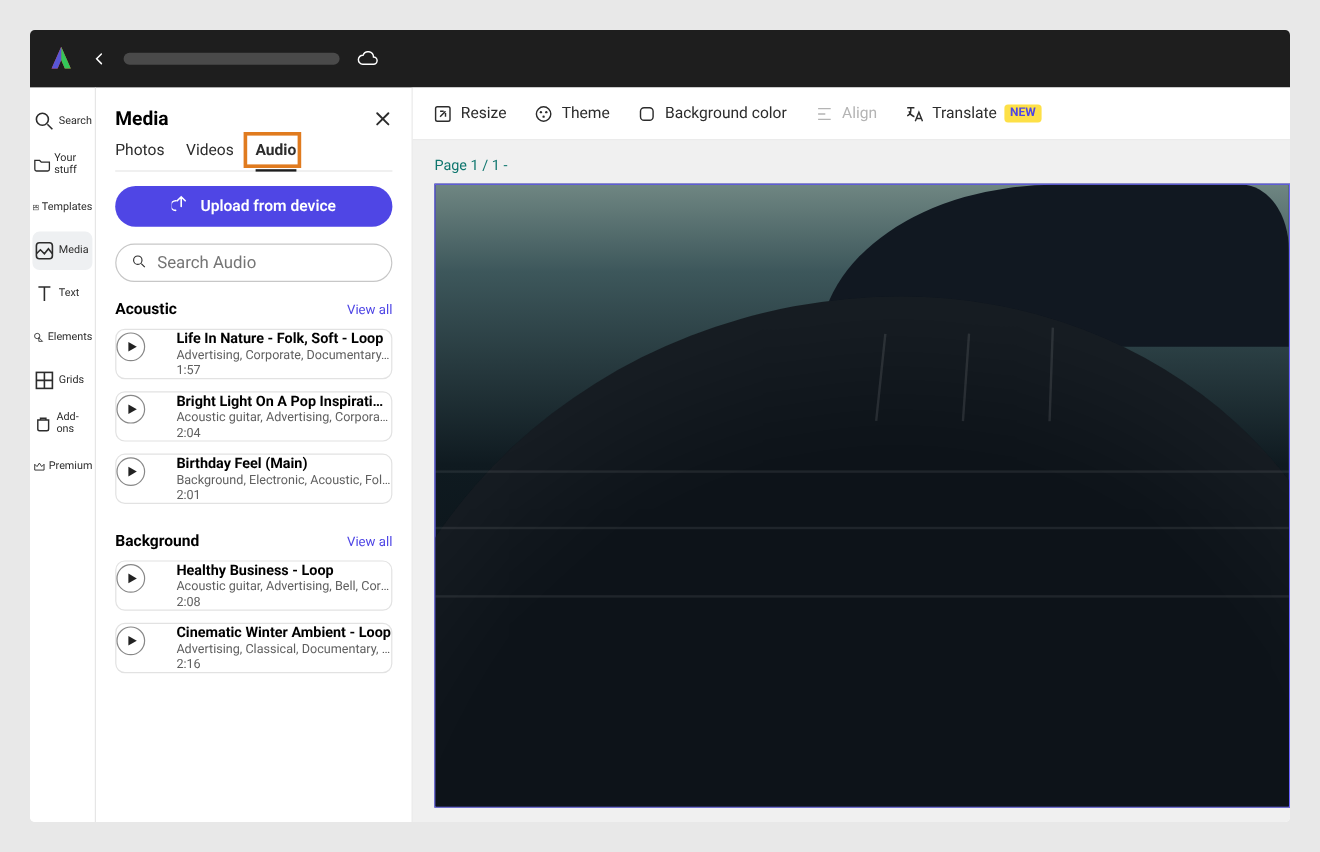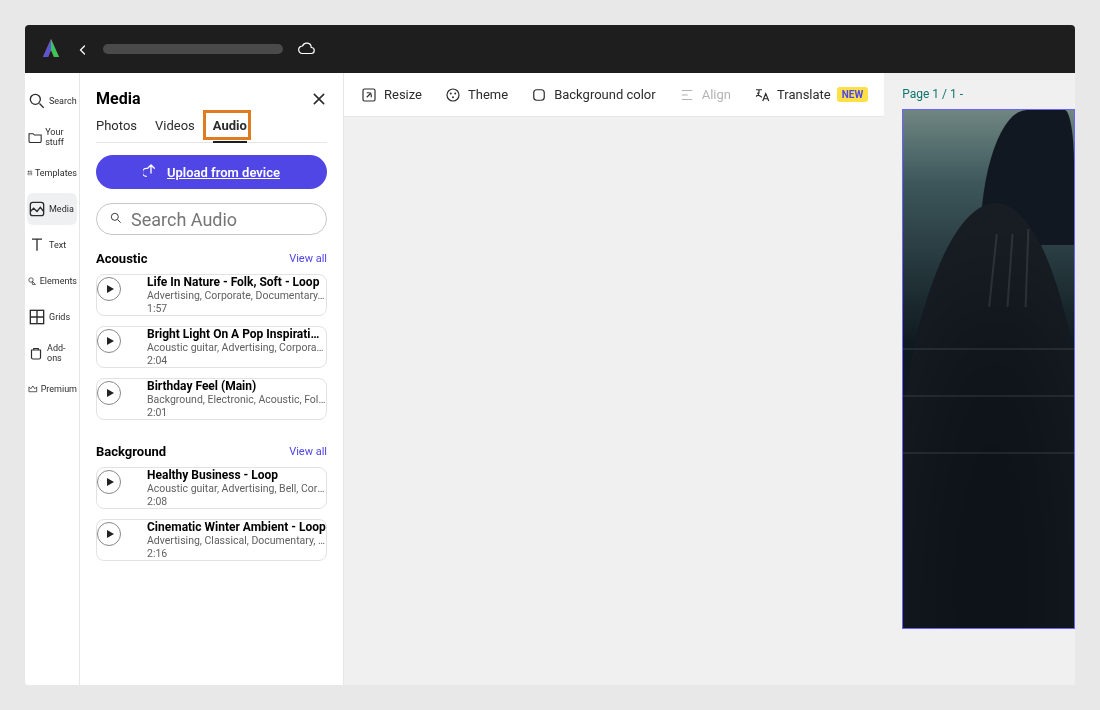--- a/index.html
+++ b/index.html
@@ -18,37 +18,37 @@
   .rail-label { font-size: 9px; color: #2c2c2c; }
   .panel { width: 264px; border-right: 1px solid #e6e6e6; display: flex; flex-direction: column; padding: 16px 16px 0 16px; background:#fff; overflow:hidden;}
   .panel-head { display:flex; align-items:center; justify-content:space-between; margin-bottom:10px;}
   .panel-title { font-size: 16px; font-weight: 700; }
   .close-x { width:16px; height:16px; cursor:pointer; }
   .tabs { display:flex; gap:18px; border-bottom:1px solid #e6e6e6; margin-bottom:12px;}
   .tab { font-size:13px; padding-bottom:8px; cursor:pointer; color:#2c2c2c; }
   .tab.active { font-weight:700; border-bottom:2px solid #1e1e1e; margin-bottom:-1px;}
   .tab-highlight { position:relative; }
   .tab-highlight-box { position:absolute; left:-10px; top:-8px; width:48px; height:30px; border:3px solid #e07b1f; pointer-events:none;}
-  .btn { display:flex; align-items:center; justify-content:center; gap:8px; height:34px; border-radius:999px; font-size:13px; font-weight:600; cursor:pointer; border:none;text-decoration:underline; }
+  .btn { display:flex; align-items:center; justify-content:center; gap:8px; height:34px; border-radius:999px; font-size:13px; font-weight:600; cursor:pointer; border:none; }
   .btn-primary { background:#4f46e5; color:#fff; }
   .btn-secondary { background:#ececec; color:#2c2c2c; }
   .panel .btn { width:100%; margin-bottom:8px; }
   .search-field { display:flex; align-items:center; gap:8px; height:32px; border:1px solid #c7c7c7; border-radius:999px; padding:0 12px; margin:6px 0 16px; }
-  .search-field input { border:none; outline:none; flex:1; font-size:18px; background:transparent;}
+  .search-field input { border:none; outline:none; flex:1; font-size:14px; background:transparent;}
   .section-head { display:flex; justify-content:space-between; align-items:center; margin-bottom:8px;}
   .section-title { font-size:13px; font-weight:700;}
   .view-all { font-size:11px; color:#4f46e5; cursor:pointer;}
   .track { border:1px solid #e2e2e2; border-radius:8px; display:flex; gap:26px; margin-bottom:10px; cursor:pointer;}
   .play-circle { width:24px; height:24px; border:1px solid #888; border-radius:50%; display:flex; align-items:center; justify-content:center; flex-shrink:0; margin-top:2px;}
   .play-triangle { width:0; height:0; border-left:7px solid #222; border-top:4px solid transparent; border-bottom:4px solid transparent; margin-left:2px;}
   .track-info { min-width:0; }
   .track-title { font-size:12px; font-weight:700; white-space:nowrap; overflow:hidden; text-overflow:ellipsis;}
   .track-meta { font-size:10.5px; color:#5f5f5f; white-space:nowrap; overflow:hidden; text-overflow:ellipsis;}
   .track-dur { font-size:10.5px; color:#5f5f5f; }
-  .canvas-area { flex:1; display:flex; flex-direction:row; background:#f0f0f0; min-width:0;}
+  .canvas-area { flex:1; display:flex; flex-direction:column; background:#f0f0f0; min-width:0;}
   .toolbar { height:44px; background:#fff; border-bottom:1px solid #e6e6e6; display:flex; align-items:center; padding:0 16px; gap:22px;}
   .tool { display:flex; align-items:center; gap:6px; font-size:13px; color:#2c2c2c; cursor:pointer;}
   .tool.disabled { color:#b4b4b4; cursor:default;}
   .tool svg { width:18px; height:18px; }
   .badge { background:#fde047; color:#4f46e5; font-size:10px; font-weight:700; padding:2px 5px; border-radius:3px;}
   .canvas-scroll { flex:1; padding:14px 0 0 18px; overflow:hidden;}
   .page-label { font-size:12px; color:#0f766e; margin-bottom:8px;}
   .canvas-page { border:1px solid #6b63ff; background:#2a3a3c; position:relative; height:520px; overflow:hidden;}
   
   .ship { position:absolute; inset:0; background:

